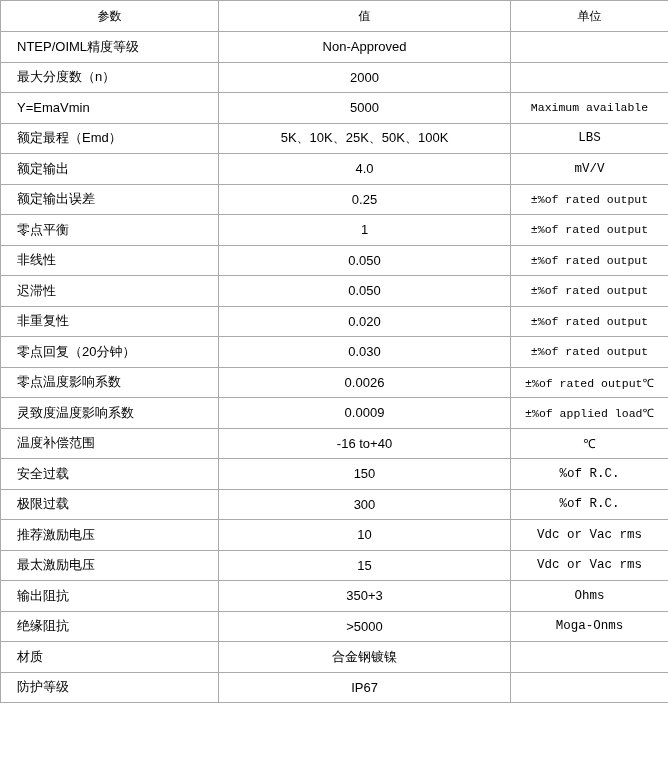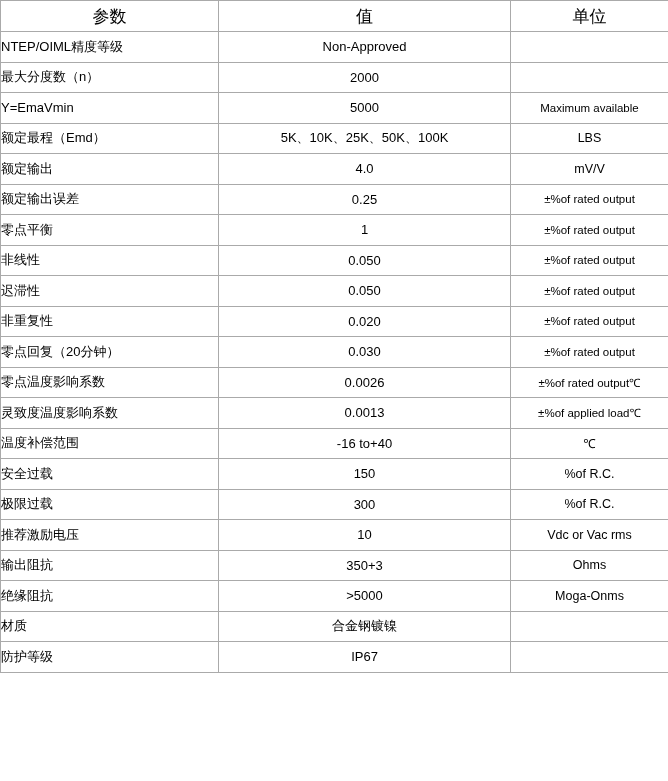--- a/index.html
+++ b/index.html
@@ -27,29 +27,30 @@
     height: 29.5px;
     padding: 0 4px;
     font-size: 13px;
     font-weight: normal;
     text-align: center;
     vertical-align: middle;
     overflow: hidden;
     white-space: nowrap;
   }
   #spec-table thead th {
-    font-size: 17px;
+    font-size: 12px;
     height: 30px;
   }
   #spec-table td.param {
     text-align: left;
-    padding-left: 0;
+    padding-left: 16px;
   }
   #spec-table td.unit {
     font-size: 12.5px;
+    font-family: Liberation Mono, monospace;
   }
   #spec-table td.unit-small {
     font-size: 11.5px;
   }
 </style>
 </head>
 <body>
 
 <table id="spec-table">
   <colgroup>
@@ -120,41 +121,46 @@
         <td class="value">0.030</td>
         <td class="unit unit-small">±%of rated output</td>
       </tr>
       <tr>
         <td class="param">零点温度影响系数</td>
         <td class="value">0.0026</td>
         <td class="unit unit-small">±%of rated output℃</td>
       </tr>
       <tr>
         <td class="param">灵致度温度影响系数</td>
-        <td class="value">0.0013</td>
+        <td class="value">0.0009</td>
         <td class="unit unit-small">±%of applied load℃</td>
       </tr>
       <tr>
         <td class="param">温度补偿范围</td>
         <td class="value">-16 to+40</td>
         <td class="unit">℃</td>
       </tr>
       <tr>
         <td class="param">安全过载</td>
         <td class="value">150</td>
         <td class="unit">%of R.C.</td>
       </tr>
       <tr>
         <td class="param">极限过载</td>
         <td class="value">300</td>
         <td class="unit">%of R.C.</td>
       </tr>
       <tr>
         <td class="param">推荐激励电压</td>
         <td class="value">10</td>
+        <td class="unit">Vdc or Vac rms</td>
+      </tr>
+      <tr>
+        <td class="param">最太激励电压</td>
+        <td class="value">15</td>
         <td class="unit">Vdc or Vac rms</td>
       </tr>
       <tr>
         <td class="param">输出阻抗</td>
         <td class="value">350+3</td>
         <td class="unit">Ohms</td>
       </tr>
       <tr>
         <td class="param">绝缘阻抗</td>
         <td class="value">&gt;5000</td>

